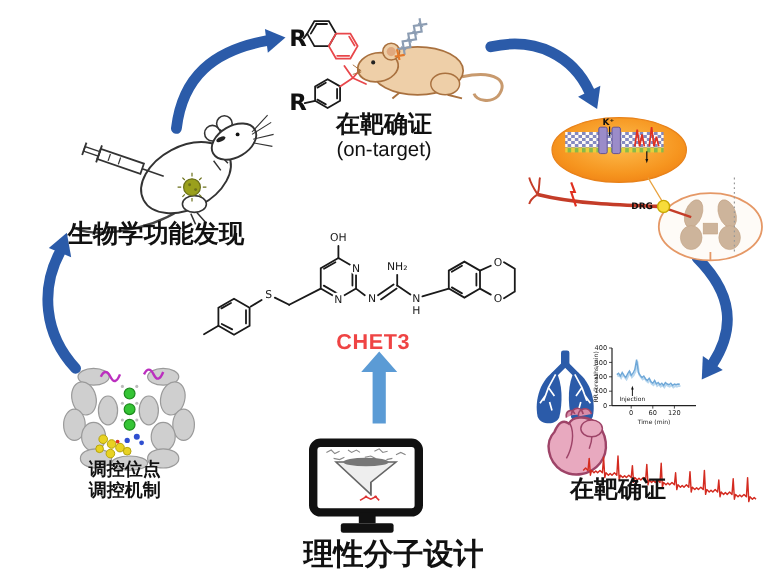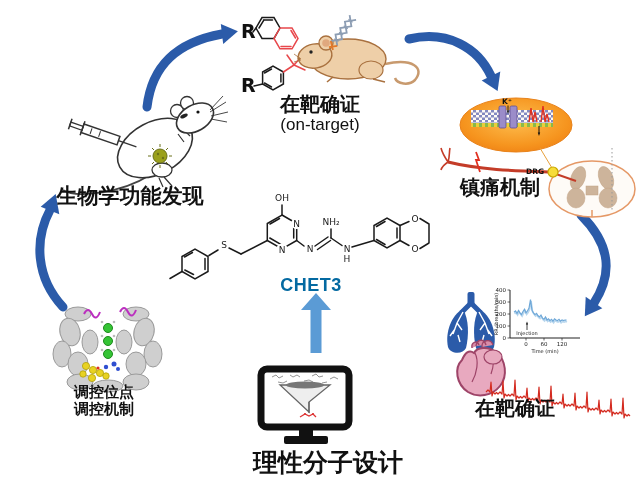--- a/index.html
+++ b/index.html
@@ -1,21 +1,21 @@
 <!DOCTYPE html>
 <html><head>
 <meta charset="utf-8">
 <style>
   html,body{margin:0;padding:0;background:#fff;}
   .canvas{position:relative;width:640px;height:483px;background:#fff;overflow:hidden;
           font-family:"Liberation Sans","DejaVu Sans",sans-serif;}
   .cn-label{position:absolute;color:#111;font-weight:600;text-align:center;line-height:1.12;
             font-family:"Liberation Sans","DejaVu Sans",sans-serif;}
   .en-sub{font-weight:500;}
-  .compound-label{position:absolute;color:#0369a1;font-weight:bold;font-size:18px;text-align:center;
+  .compound-label{position:absolute;color:#ef4444;font-weight:bold;font-size:18px;text-align:center;
                   letter-spacing:.5px;}
   svg{position:absolute;overflow:visible;}
   svg text{font-family:"DejaVu Sans","Liberation Sans",sans-serif;}
   .atom{font-size:9px;fill:#1a1a1a;}
   .bond{stroke:#1a1a1a;stroke-width:1.5;fill:none;stroke-linecap:round;}
   .bond-red{stroke:#E8474B;stroke-width:1.5;fill:none;stroke-linecap:round;}
   .tick{font-size:5.5px;fill:#222;}
   .axlab{font-size:5px;fill:#222;}
   .arrows{pointer-events:none;}
 </style>
@@ -314,21 +314,20 @@
 
   <svg style="left:486px;top:368px" width="152" height="40" viewBox="0 0 152 40">
     <path fill="none" stroke="#D42B20" stroke-width="1.2" stroke-linejoin="round" d="M0,24 l2,-2 2,2 1,-10 1,14 1,-4 2,2 1.5,-1.5 1.5,1.5 l2,-2 2,2 1,-13 1,17 1,-4 2,2 1.5,-1.5 1.5,1.5 l2,-2 2,2 1,-16 1,20 1,-4 2,2 1.5,-1.5 1.5,1.5 l2,-2 2,2 1,-10 1,14 1,-4 2,2 1.5,-1.5 1.5,1.5 l2,-2 2,2 1,-13 1,17 1,-4 2,2 1.5,-1.5 1.5,1.5 l2,-2 2,2 1,-16 1,20 1,-4 2,2 1.5,-1.5 1.5,1.5 l2,-2 2,2 1,-10 1,14 1,-4 2,2 1.5,-1.5 1.5,1.5 l2,-2 2,2 1,-13 1,17 1,-4 2,2 1.5,-1.5 1.5,1.5 l2,-2 2,2 1,-16 1,20 1,-4 2,2 1.5,-1.5 1.5,1.5 l2,-2 2,2 1,-10 1,14 1,-4 2,2 1.5,-1.5 1.5,1.5 l2,-2 2,2 1,-13 1,17 1,-4 2,2 1.5,-1.5 1.5,1.5 l2,-2 2,2 1,-16 1,20 1,-4 2,2 1.5,-1.5 1.5,1.5"></path>
   </svg>
 
   <div class="cn-label" style="left:50px;top:184px;width:160px;font-size:21px;">生物学功能发现</div>
   <div class="cn-label" style="left:255px;top:93px;width:130px;font-size:20px;">
     <div>在靶确证</div>
     <div class="en-sub" style="font-size:17px;">(on-target)</div>
   </div>
-  <div class="cn-label" style="left:450px;top:176px;width:100px;font-size:20px;">镇痛机制</div>
   <div class="cn-label" style="left:455px;top:397px;width:120px;font-size:20px;">在靶确证</div>
   <div class="cn-label" style="left:54px;top:384px;width:100px;font-size:15px;">
     <div>调控位点</div>
     <div>调控机制</div>
   </div>
   <div class="cn-label" style="left:253px;top:448px;width:150px;font-size:25px;">理性分子设计</div>
   <div class="compound-label" style="left:261px;top:275px;width:100px;">CHET3</div>
 
 </div>
 

